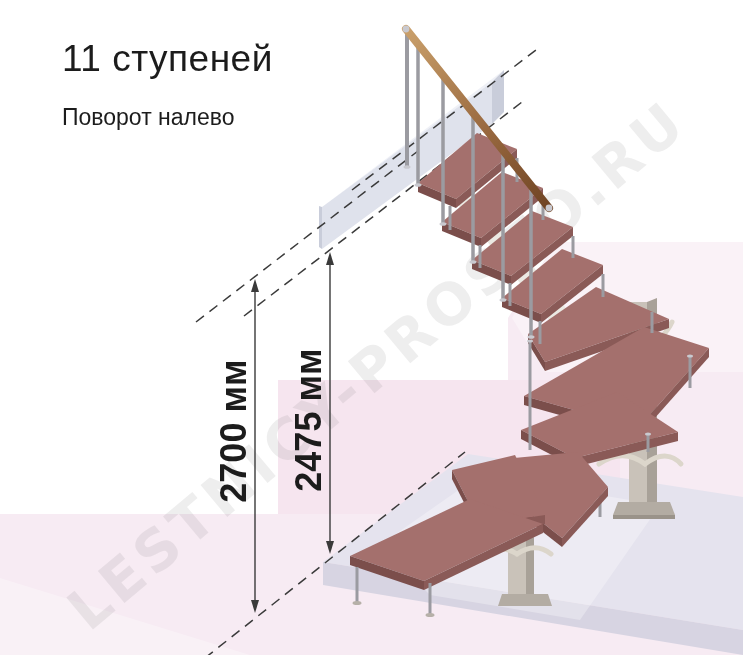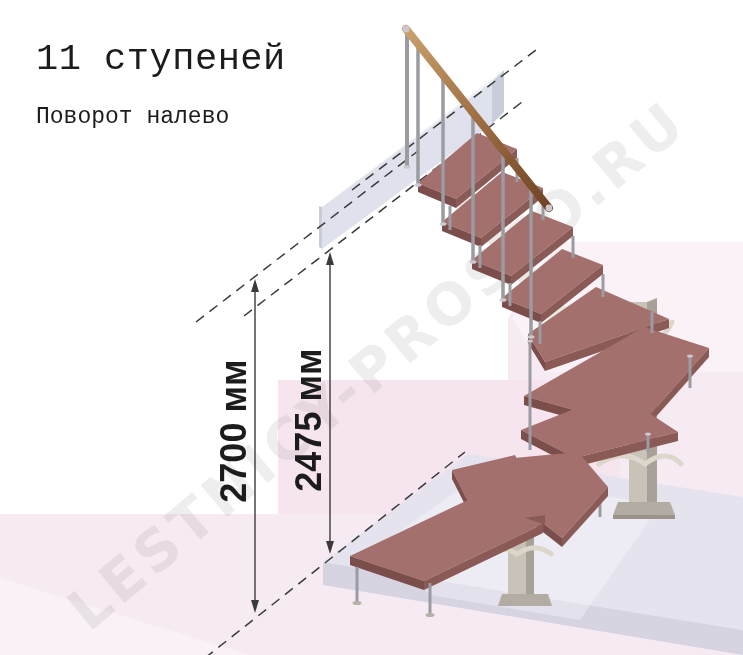--- a/index.html
+++ b/index.html
@@ -5,23 +5,22 @@
   html,body{margin:0;padding:0;background:#ffffff;}
   #stage{
     position:relative;
     width:743px;height:655px;
     overflow:hidden;
     background:#ffffff;
     font-family:"Liberation Sans","DejaVu Sans",sans-serif;
   }
   #scene{position:absolute;left:0;top:0;}
   #title-block{
-    position:absolute;left:36px;top:40px;
+    position:absolute;left:62px;top:40px;
     color:#1c1c1c;
-    font-family:Liberation Mono, monospace;
   }
   #page-title{
     font-size:37px;line-height:1.05;font-weight:400;letter-spacing:0.5px;
   }
   #page-subtitle{
     font-size:23px;margin-top:25px;font-weight:400;
   }
   .dim-label{
     font-family:"Liberation Sans","DejaVu Sans",sans-serif;
     font-size:36px;font-weight:bold;

